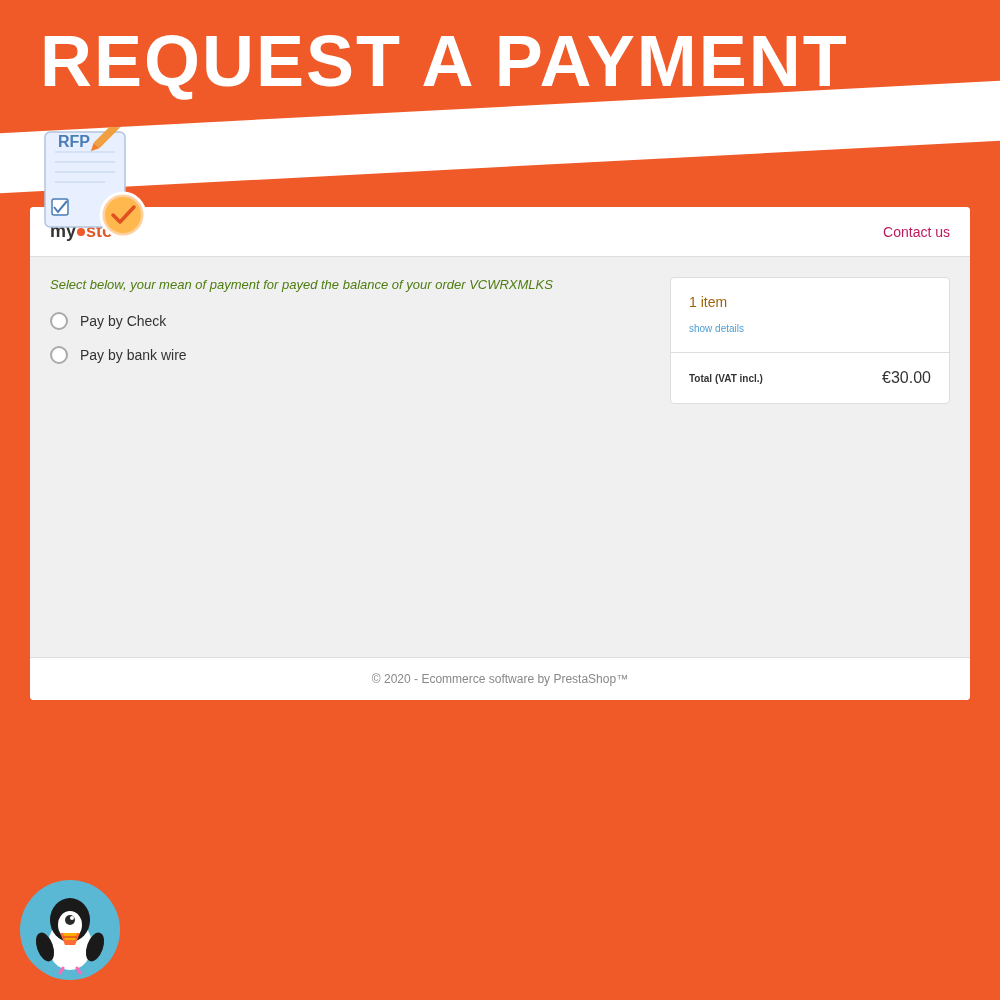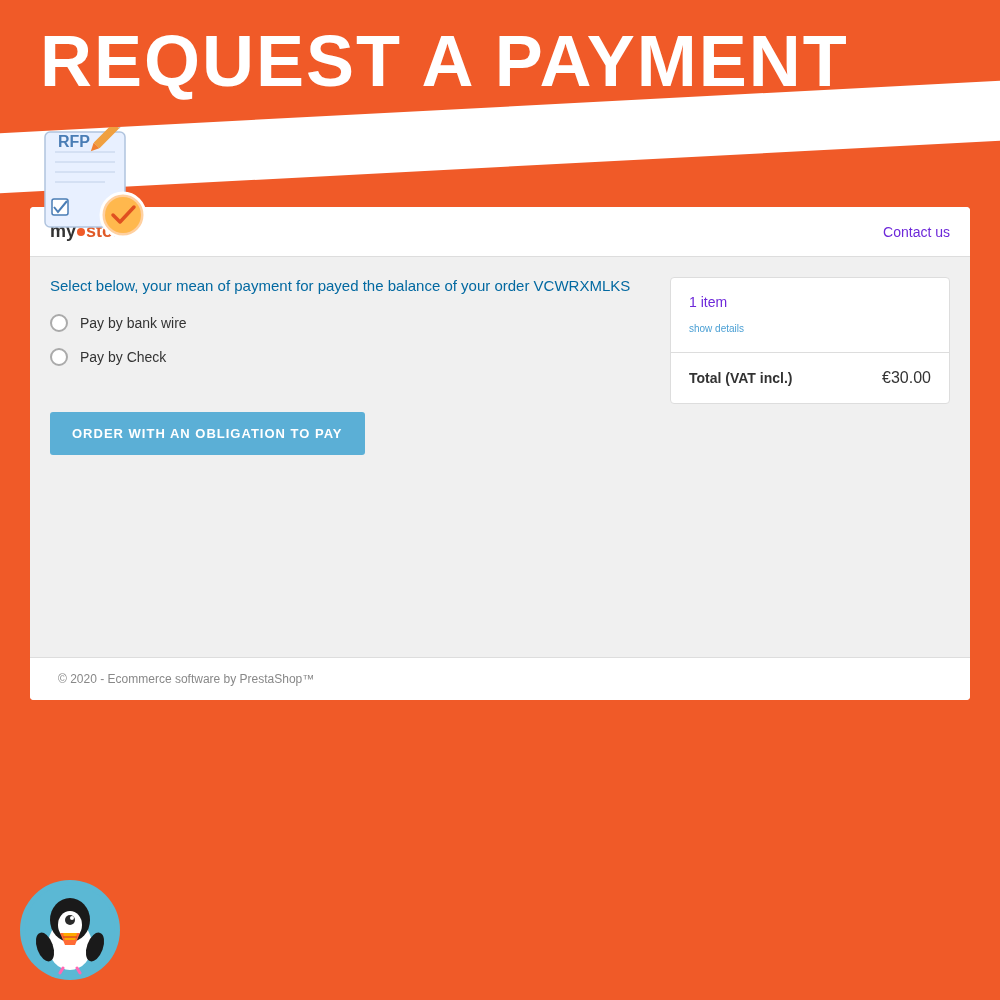--- a/index.html
+++ b/index.html
@@ -99,42 +99,43 @@
     .logo-dot {
       width: 8px;
       height: 8px;
       background-color: #f05a28;
       border-radius: 50%;
       display: inline-block;
       margin: 0 1px;
     }
 
     .contact-link {
-      color: #6d28d9;
+      color: #be185d;
       font-size: 14px;
       text-decoration: none;
       cursor: pointer;
     }
 
     
     .store-body {
       padding: 20px;
       display: flex;
       gap: 20px;
       min-height: 400px;
     }
 
     .payment-section {
       flex: 1;
     }
 
     .payment-instruction {
-      font-size: 15px;
-      color: #0369a1;
+      font-size: 13px;
+      color: #4d7c0f;
       margin-bottom: 20px;
+      font-style: italic;
     }
 
     .payment-option {
       display: flex;
       align-items: center;
       gap: 12px;
       margin-bottom: 16px;
     }
 
     .radio-btn {
@@ -165,40 +166,40 @@
       overflow: hidden;
     }
 
     .summary-top {
       padding: 16px 18px;
       border-bottom: 1px solid #ddd;
     }
 
     .item-count {
       font-size: 14px;
-      color: #6d28d9;
+      color: #a16207;
       margin-bottom: 8px;
     }
 
     .show-details-link {
       color: #4a9fd4;
       font-size: 10px;
       cursor: pointer;
       text-decoration: none;
     }
 
     .summary-total {
       padding: 16px 18px;
       display: flex;
       justify-content: space-between;
       align-items: center;
     }
 
     .total-label {
-      font-size: 14px;
+      font-size: 10px;
       color: #333;
       font-weight: bold;
     }
 
     .total-amount {
       font-size: 16px;
       color: #333;
       font-weight: normal;
     }
 
@@ -215,20 +216,21 @@
       cursor: pointer;
       border-radius: 3px;
       margin-top: 30px;
     }
 
     
     .store-footer {
       background-color: white;
       border-top: 1px solid #ddd;
       padding: 14px 28px;
+      text-align: center;
     }
 
     .footer-text {
       font-size: 12px;
       color: #888;
     }
 
     
     .puffin-logo {
       position: absolute;
@@ -293,29 +295,28 @@
       <a class="contact-link">Contact us</a>
     </div>
 
     <div class="store-body">
 
       <div class="payment-section">
         <p class="payment-instruction">Select below, your mean of payment for payed the balance of your order VCWRXMLKS</p>
 
         <div class="payment-option">
           <div class="radio-btn"></div>
+          <span class="payment-label">Pay by Check</span>
+        </div>
+
+        <div class="payment-option">
+          <div class="radio-btn"></div>
           <span class="payment-label">Pay by bank wire</span>
         </div>
 
-        <div class="payment-option">
-          <div class="radio-btn"></div>
-          <span class="payment-label">Pay by Check</span>
-        </div>
-
-        <button class="cta-button">ORDER WITH AN OBLIGATION TO PAY</button>
       </div>
 
       <div class="order-summary">
         <div class="summary-card">
           <div class="summary-top">
             <p class="item-count">1 item</p>
             <a class="show-details-link">show details</a>
           </div>
           <div class="summary-total">
             <span class="total-label">Total (VAT incl.)</span>

